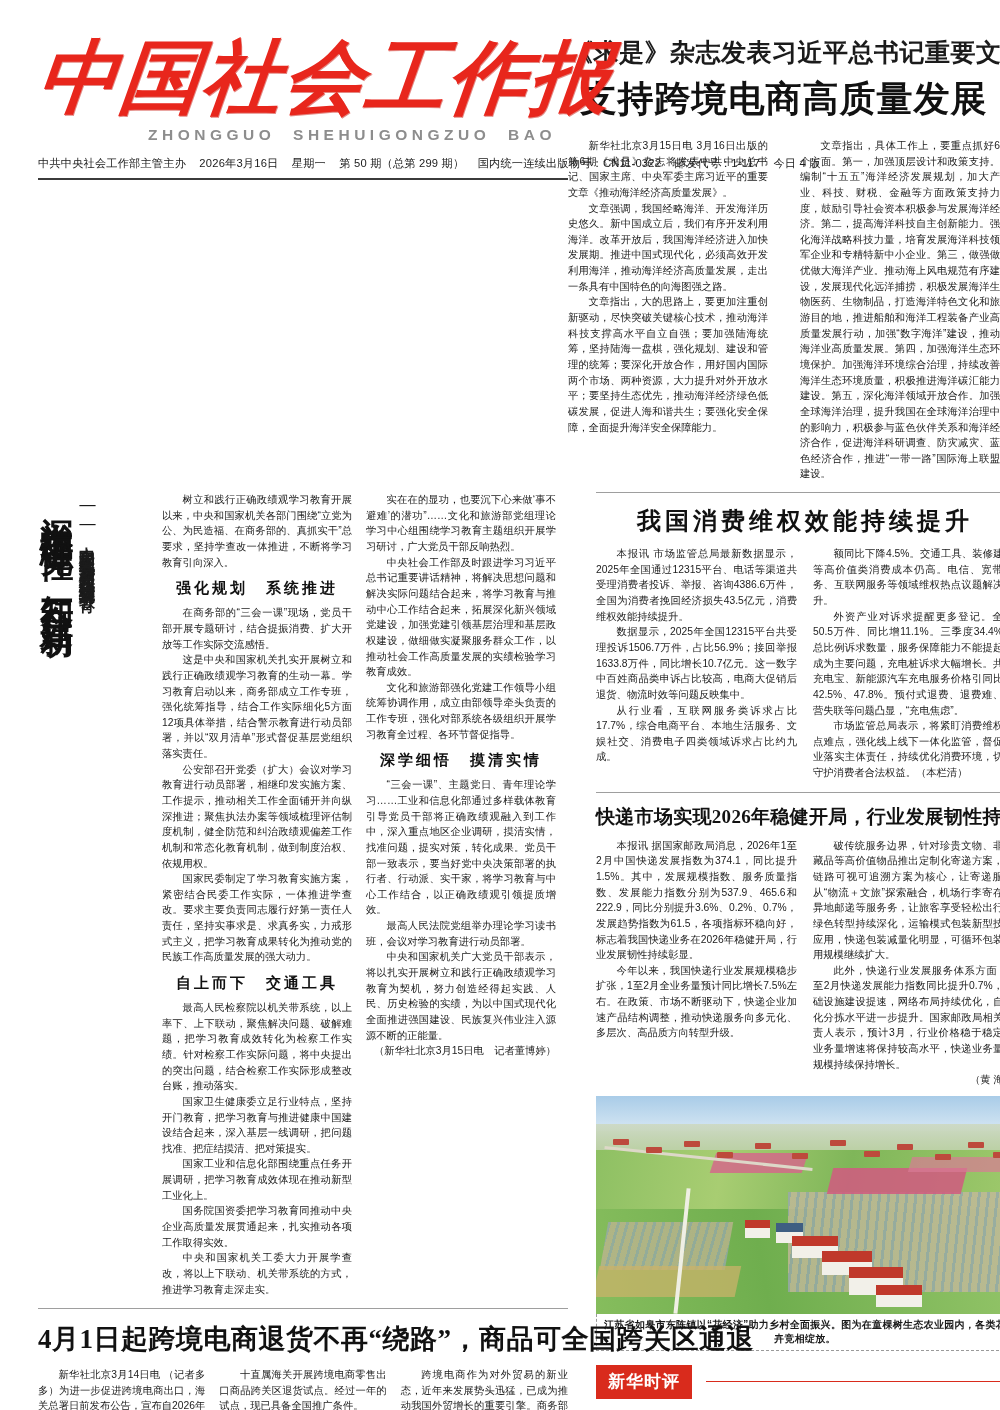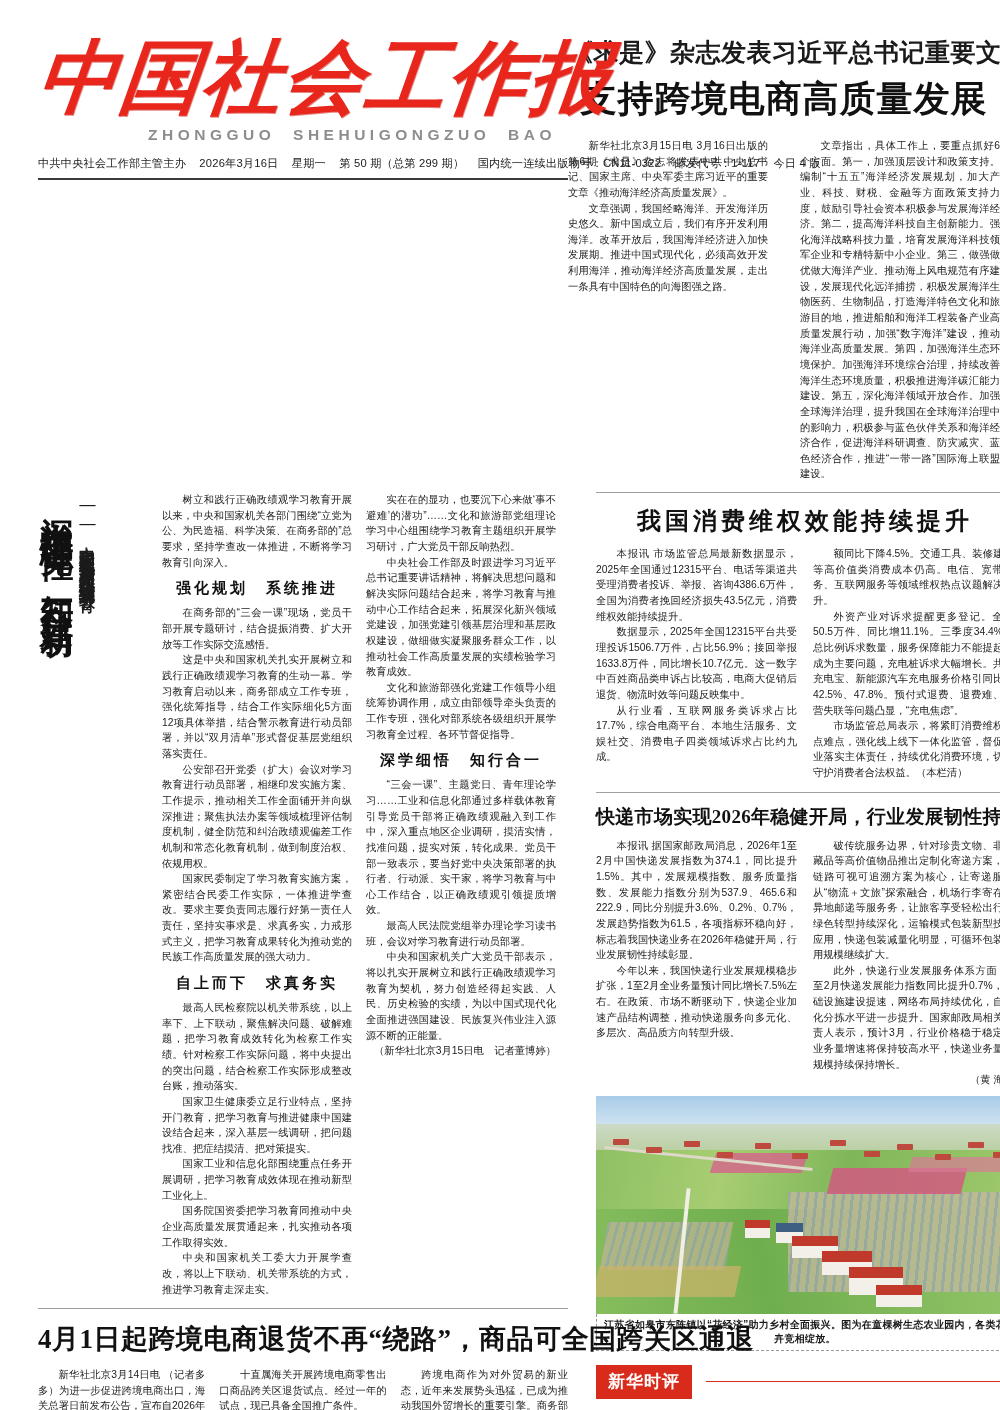--- a/index.html
+++ b/index.html
@@ -190,57 +190,58 @@
       <div class="mh-rule"></div>
     </div>
 
     <div class="mh-right">
       <div class="lead-kicker">《求是》杂志发表习近平总书记重要文章</div>
       <div class="lead-title">支持跨境电商高质量发展</div>
       <div class="lead-body">
         <div class="col">
           <p class="tx">新华社北京3月15日电  3月16日出版的第6期《求是》杂志将发表中共中央总书记、国家主席、中央军委主席习近平的重要文章《推动海洋经济高质量发展》。</p>
           <p class="tx">文章强调，我国经略海洋、开发海洋历史悠久。新中国成立后，我们有序开发利用海洋。改革开放后，我国海洋经济进入加快发展期。推进中国式现代化，必须高效开发利用海洋，推动海洋经济高质量发展，走出一条具有中国特色的向海图强之路。</p>
+          <p class="tx">文章指出，大的思路上，要更加注重创新驱动，尽快突破关键核心技术，推动海洋科技支撑高水平自立自强；要加强陆海统筹，坚持陆海一盘棋，强化规划、建设和管理的统筹；要深化开放合作，用好国内国际两个市场、两种资源，大力提升对外开放水平；要坚持生态优先，推动海洋经济绿色低碳发展，促进人海和谐共生；要强化安全保障，全面提升海洋安全保障能力。</p>
         </div>
         <div class="col">
           <p class="tx">文章指出，具体工作上，要重点抓好6个方面。第一，加强顶层设计和政策支持。编制“十五五”海洋经济发展规划，加大产业、科技、财税、金融等方面政策支持力度，鼓励引导社会资本积极参与发展海洋经济。第二，提高海洋科技自主创新能力。强化海洋战略科技力量，培育发展海洋科技领军企业和专精特新中小企业。第三，做强做优做大海洋产业。推动海上风电规范有序建设，发展现代化远洋捕捞，积极发展海洋生物医药、生物制品，打造海洋特色文化和旅游目的地，推进船舶和海洋工程装备产业高质量发展行动，加强“数字海洋”建设，推动海洋业高质量发展。第四，加强海洋生态环境保护。加强海洋环境综合治理，持续改善海洋生态环境质量，积极推进海洋碳汇能力建设。第五，深化海洋领域开放合作。加强全球海洋治理，提升我国在全球海洋治理中的影响力，积极参与蓝色伙伴关系和海洋经济合作，促进海洋科研调查、防灾减灾、蓝色经济合作，推进“一带一路”国际海上联盟建设。</p>
         </div>
       </div>
     </div>
   </div>
 
   <div class="main">
 
     <div class="left-block">
 
       <div class="vhead">
         <div class="vsubtitle">——中央和国家机关扎实开展树立和践行正确政绩观学习教育</div>
         <div class="vtitle">深学细悟强党性  知行合一建新功</div>
       </div>
 
       <div class="lead-cols" style="margin-left:124px;">
         <div class="c">
-          <p class="tx">树立和践行正确政绩观学习教育开展以来，中央和国家机关各部门围绕“立党为公、为民造福、科学决策、在商务部的”总要求，坚持学查改一体推进，不断将学习教育引向深入。</p>
+          <p class="tx">树立和践行正确政绩观学习教育开展以来，中央和国家机关各部门围绕“立党为公、为民造福、在商务部的、真抓实干”总要求，坚持学查改一体推进，不断将学习教育引向深入。</p>
           <div class="sub-head">强化规划　系统推进</div>
           <p class="tx">在商务部的“三会一课”现场，党员干部开展专题研讨，结合提振消费、扩大开放等工作实际交流感悟。</p>
           <p class="tx">这是中央和国家机关扎实开展树立和践行正确政绩观学习教育的生动一幕。学习教育启动以来，商务部成立工作专班，强化统筹指导，结合工作实际细化5方面12项具体举措，结合警示教育进行动员部署，并以“双月清单”形式督促基层党组织落实责任。</p>
           <p class="tx">公安部召开党委（扩大）会议对学习教育进行动员部署，相继印发实施方案、工作提示，推动相关工作全面铺开并向纵深推进；聚焦执法办案等领域梳理评估制度机制，健全防范和纠治政绩观偏差工作机制和常态化教育机制，做到制度治权、依规用权。</p>
           <p class="tx">国家民委制定了学习教育实施方案，紧密结合民委工作实际，一体推进学查改。要求主要负责同志履行好第一责任人责任，坚持实事求是、求真务实，力戒形式主义，把学习教育成果转化为推动党的民族工作高质量发展的强大动力。</p>
-          <div class="sub-head">自上而下　求真务实</div>
+          <div class="sub-head">自上而下　交通工具</div>
           <p class="tx">最高人民检察院以机关带系统，以上率下、上下联动，聚焦解决问题、破解难题，把学习教育成效转化为检察工作实绩。针对检察工作实际问题，将中央提出的突出问题，结合检察工作实际形成整改台账，推动落实。</p>
           <p class="tx">国家卫生健康委立足行业特点，坚持开门教育，把学习教育与推进健康中国建设结合起来，深入基层一线调研，把问题找准、把症结摸清、把对策提实。</p>
           <p class="tx">国家工业和信息化部围绕重点任务开展调研，把学习教育成效体现在推动新型工业化上。</p>
           <p class="tx">国务院国资委把学习教育同推动中央企业高质量发展贯通起来，扎实推动各项工作取得实效。</p>
           <p class="tx">中央和国家机关工委大力开展学查改，将以上下联动、机关带系统的方式，推进学习教育走深走实。</p>
         </div>
         <div class="c">
           <p class="tx">实在在的显功，也要沉下心来做‘事不避难’的潜功”……文化和旅游部党组理论学习中心组围绕学习教育主题组织开展学习研讨，广大党员干部反响热烈。</p>
           <p class="tx">中央社会工作部及时跟进学习习近平总书记重要讲话精神，将解决思想问题和解决实际问题结合起来，将学习教育与推动中心工作结合起来，拓展深化新兴领域党建设，加强党建引领基层治理和基层政权建设，做细做实凝聚服务群众工作，以推动社会工作高质量发展的实绩检验学习教育成效。</p>
           <p class="tx">文化和旅游部强化党建工作领导小组统筹协调作用，成立由部领导牵头负责的工作专班，强化对部系统各级组织开展学习教育全过程、各环节督促指导。</p>
-          <div class="sub-head">深学细悟　知行合一</div>
+          <div class="sub-head">深学细悟　摸清实情</div>
           <p class="tx">“三会一课”、主题党日、青年理论学习……工业和信息化部通过多样载体教育引导党员干部将正确政绩观融入到工作中，深入重点地区企业调研，摸清实情，找准问题，提实对策，转化成果。党员干部一致表示，要当好党中央决策部署的执行者、行动派、实干家，将学习教育与中心工作结合，以正确政绩观引领提质增效。</p>
           <p class="tx">最高人民法院党组举办理论学习读书班，会议对学习教育进行动员部署。</p>
           <p class="tx">中央和国家机关广大党员干部表示，将以扎实开展树立和践行正确政绩观学习教育为契机，努力创造经得起实践、人民、历史检验的实绩，为以中国式现代化全面推进强国建设、民族复兴伟业注入源源不断的正能量。</p>
           <p class="tx sig">（新华社北京3月15日电　记者董博婷）</p>
         </div>
       </div>
 
       <div class="hr-thin"></div>
 
       <div>

